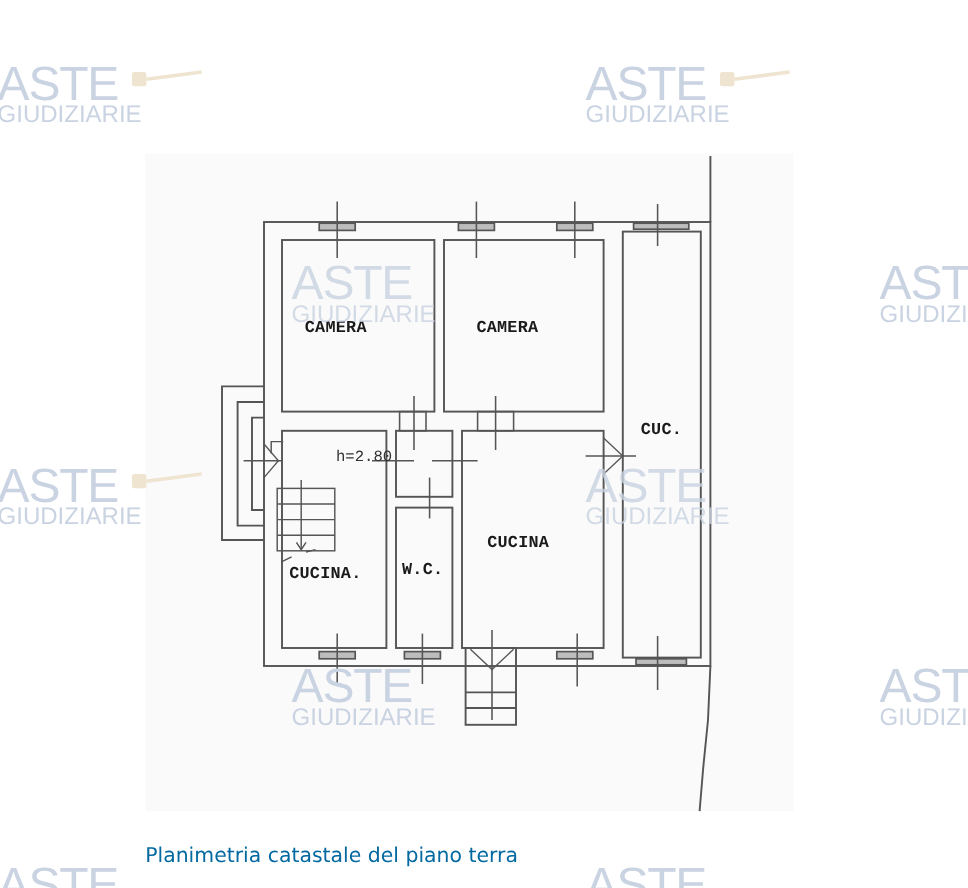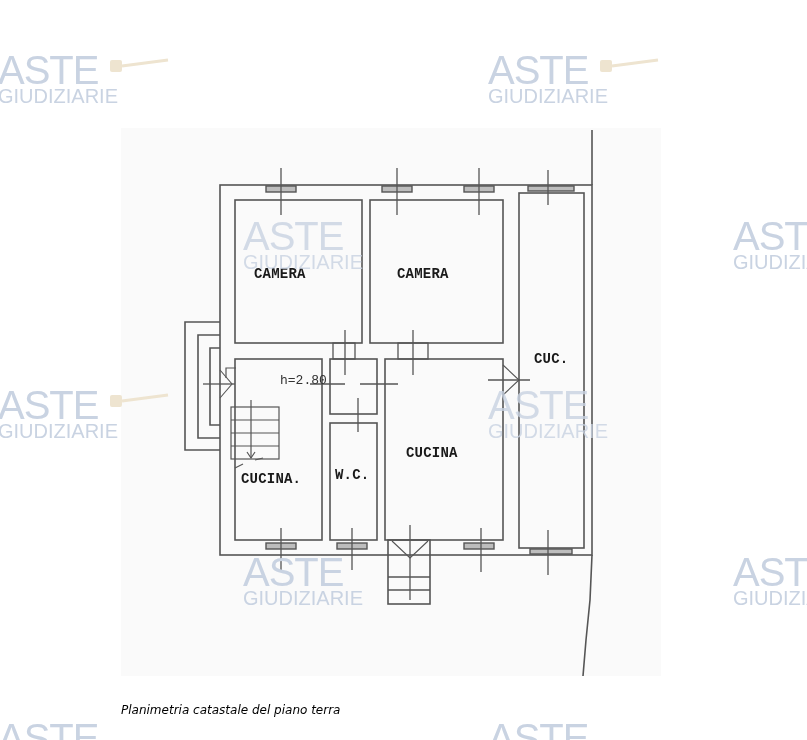--- a/index.html
+++ b/index.html
@@ -5,21 +5,21 @@
   html,body{margin:0;padding:0;}
   body{width:807px;height:740px;background:#ffffff;position:relative;overflow:hidden;font-family:"Liberation Sans",sans-serif;}
   .plan-bg{position:absolute;left:121px;top:128px;width:540px;height:548px;background:#fafafa;}
   svg.plan{position:absolute;left:0;top:0;}
   .room-label{position:absolute;font-family:Liberation Mono, monospace;font-weight:bold;font-size:14px;color:#1a1a1a;white-space:nowrap;letter-spacing:0.2px;text-align:center;}
   .height-label{position:absolute;font-family:Liberation Mono, monospace;font-size:13px;color:#333;margin-left:40px;}
   .wm{position:absolute;color:#c9d3e2;font-family:"Liberation Sans",sans-serif;line-height:1;pointer-events:none;}
   .wm .a{font-size:40px;letter-spacing:-1px;display:block;}
   .wm .g{font-size:20px;display:block;margin-top:-4px;letter-spacing:0px;}
   .wm .hammer{position:absolute;left:112px;top:8px;width:60px;height:14px;}
-  .caption{position:absolute;left:121px;top:703px;font-family:"DejaVu Sans",sans-serif;font-size:12px;color:#000000;font-style:italic;}
+  .caption{position:absolute;left:121px;top:703px;font-family:"DejaVu Sans",sans-serif;font-size:17px;color:#0369a1;}
 </style>
 </head>
 <body>
 
 <div class="plan-bg"></div>
 
 <svg class="plan" width="807" height="740" xmlns="http://www.w3.org/2000/svg">
   <g stroke="#555" stroke-width="1.6" fill="none">
 
     <rect x="220" y="185" width="372" height="370"></rect>

